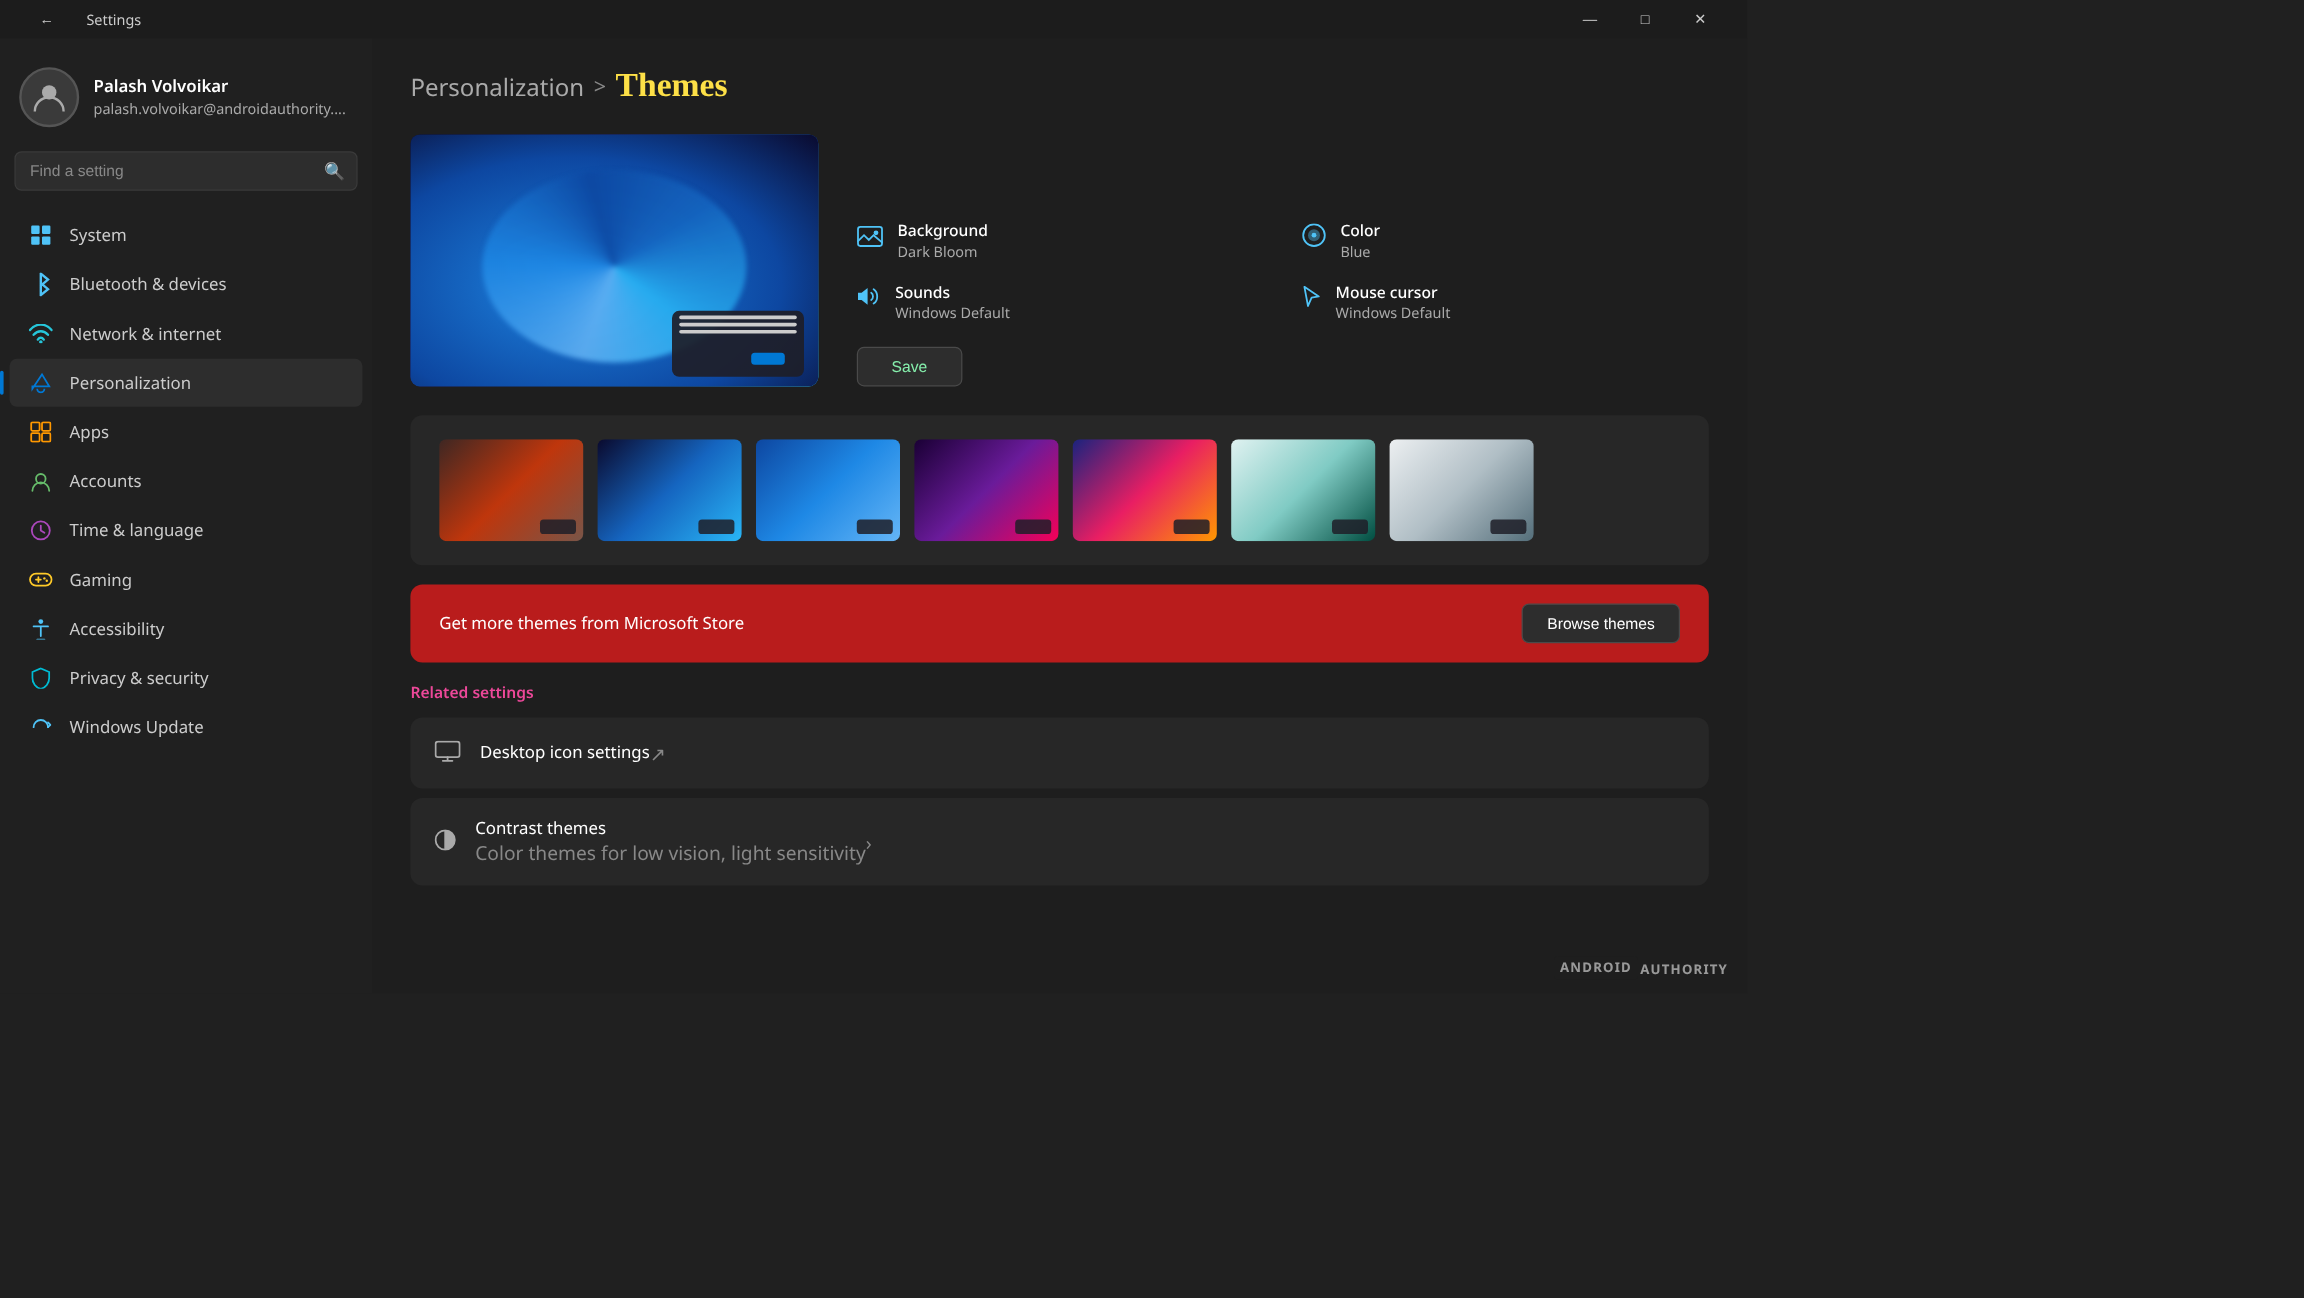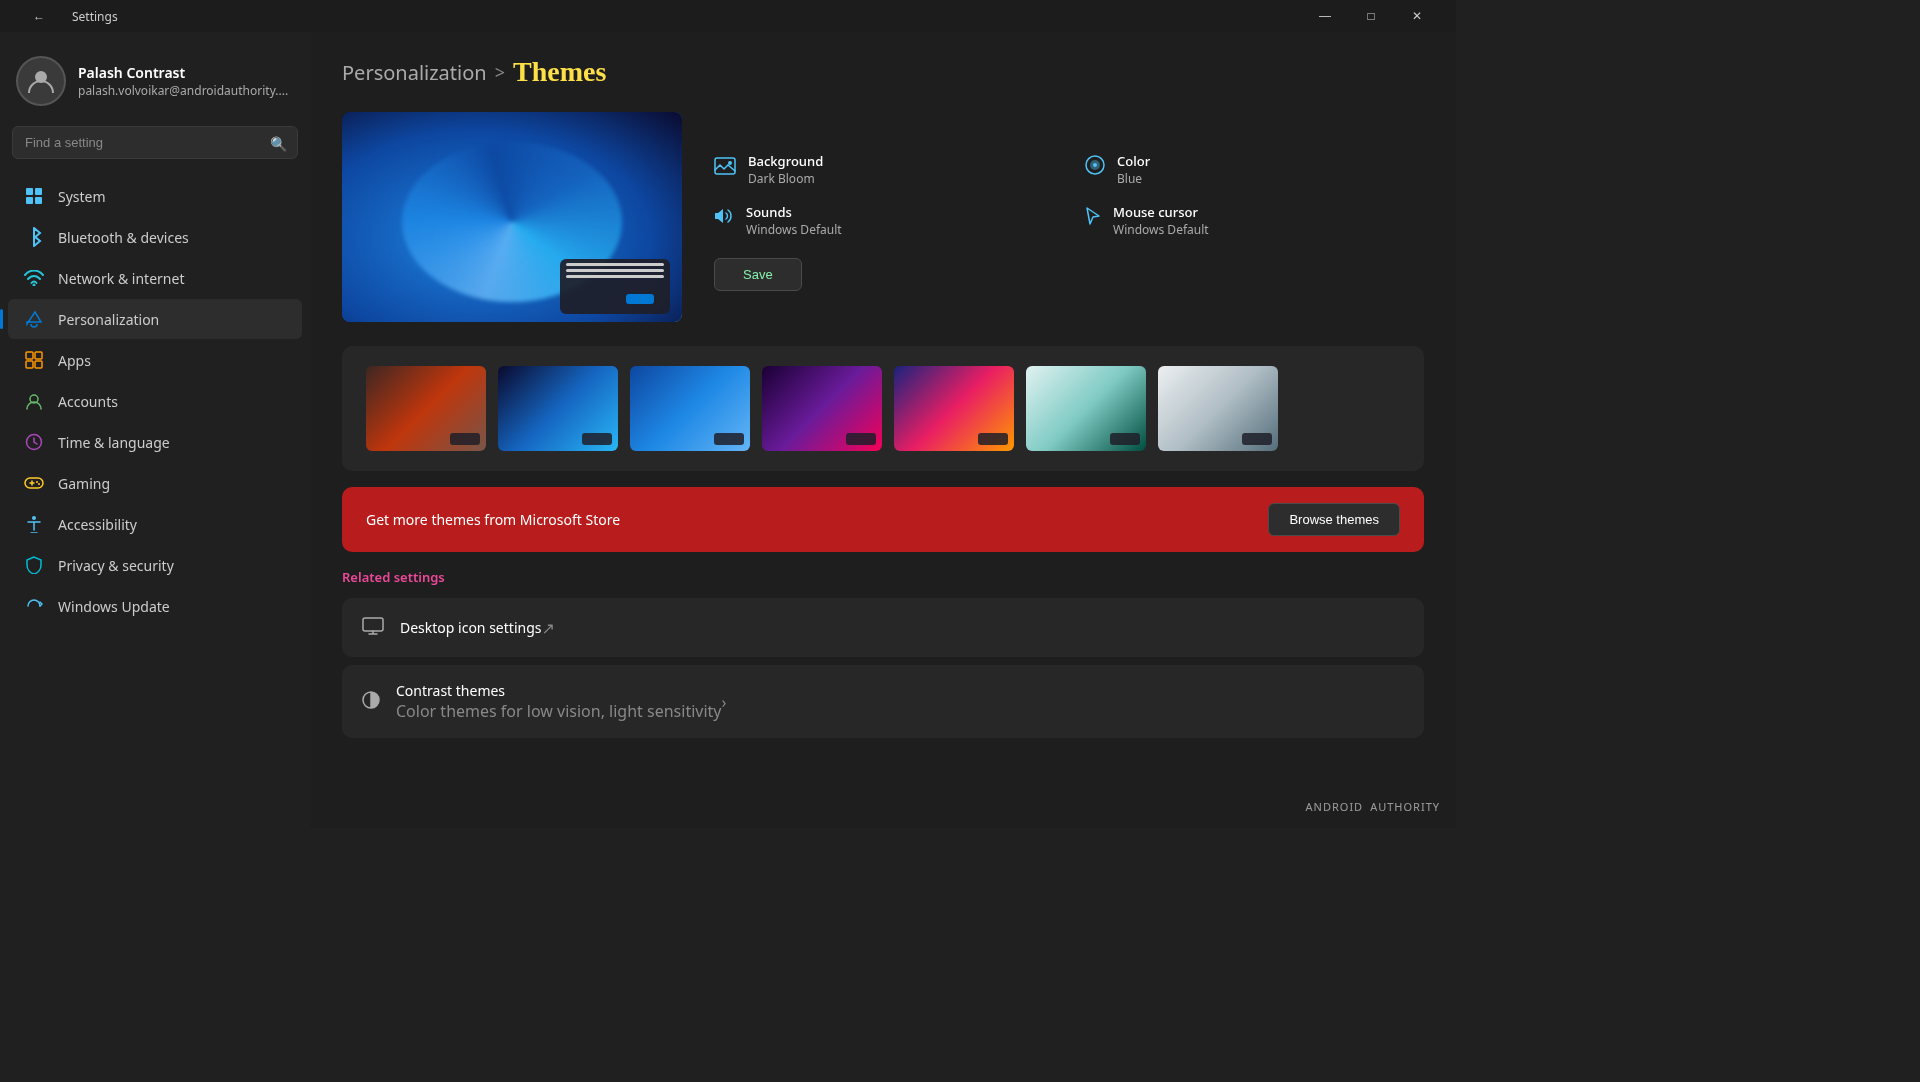--- a/index.html
+++ b/index.html
@@ -199,21 +199,21 @@
       font-weight: 700;
       color: #fde047;
       font-family: Liberation Serif, serif;
     }
 
     
     .theme-preview-card {
       display: flex;
       gap: 32px;
       margin-bottom: 24px;
-      align-items: center;
+      align-items: flex-end;
     }
     .theme-preview-image {
       width: 340px;
       height: 210px;
       border-radius: 8px;
       background: linear-gradient(135deg, #0a0a2e 0%, #1a237e 30%, #0d47a1 60%, #1565c0 80%, #29b6f6 100%);
       position: relative;
       overflow: hidden;
       flex-shrink: 0;
       display: flex;
@@ -430,25 +430,25 @@
       font-size: 16px;
       color: #888;
     }
 
     
     .watermark {
       position: absolute;
       bottom: 12px;
       right: 16px;
       font-size: 11px;
-      font-weight: 400;
+      font-weight: 700;
       letter-spacing: 1px;
       color: rgba(255,255,255,0.55);
       display: flex;
-      align-items: center;
+      align-items: flex-end;
       gap: 2px;
     }
     .watermark-android {
       background: rgba(30,30,30,0.7);
       padding: 2px 5px;
       border-radius: 3px;
     }
     .watermark-authority { color: rgba(255,255,255,0.55); }
   </style>
 </head>
@@ -471,21 +471,21 @@
   <div class="sidebar">
 
     <div class="user-profile">
       <div class="avatar">
         <svg width="28" height="28" viewBox="0 0 28 28" fill="none">
           <circle cx="14" cy="10" r="6" fill="#aaa"></circle>
           <path d="M2 26c0-6.627 5.373-12 12-12s12 5.373 12 12" stroke="#aaa" stroke-width="2" fill="none"></path>
         </svg>
       </div>
       <div class="user-info">
-        <div class="user-name">Palash Contrast</div>
+        <div class="user-name">Palash Volvoikar</div>
         <div class="user-email">palash.volvoikar@androidauthority....</div>
       </div>
     </div>
 
     <div class="search-box">
       <input class="search-input" type="text" placeholder="Find a setting" style="">
       <span class="search-icon-wrap">🔍</span>
     </div>
 
     <nav>

